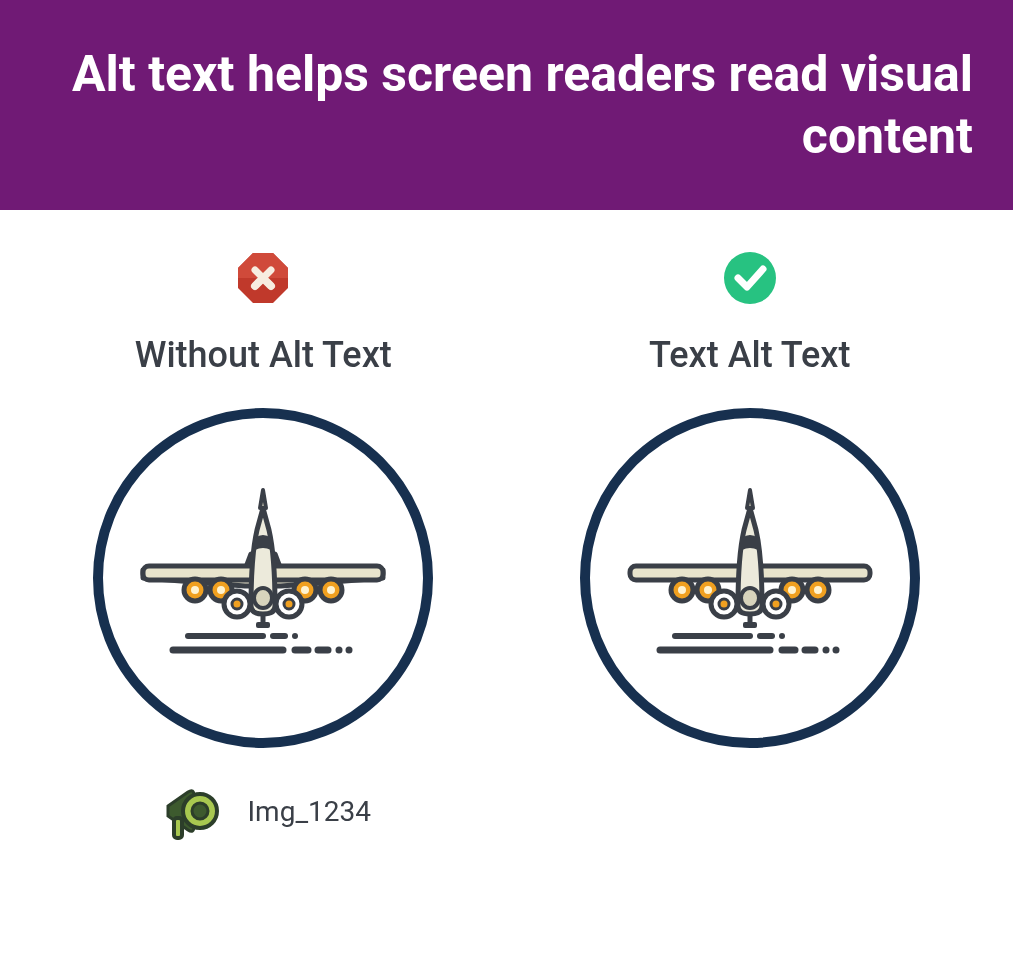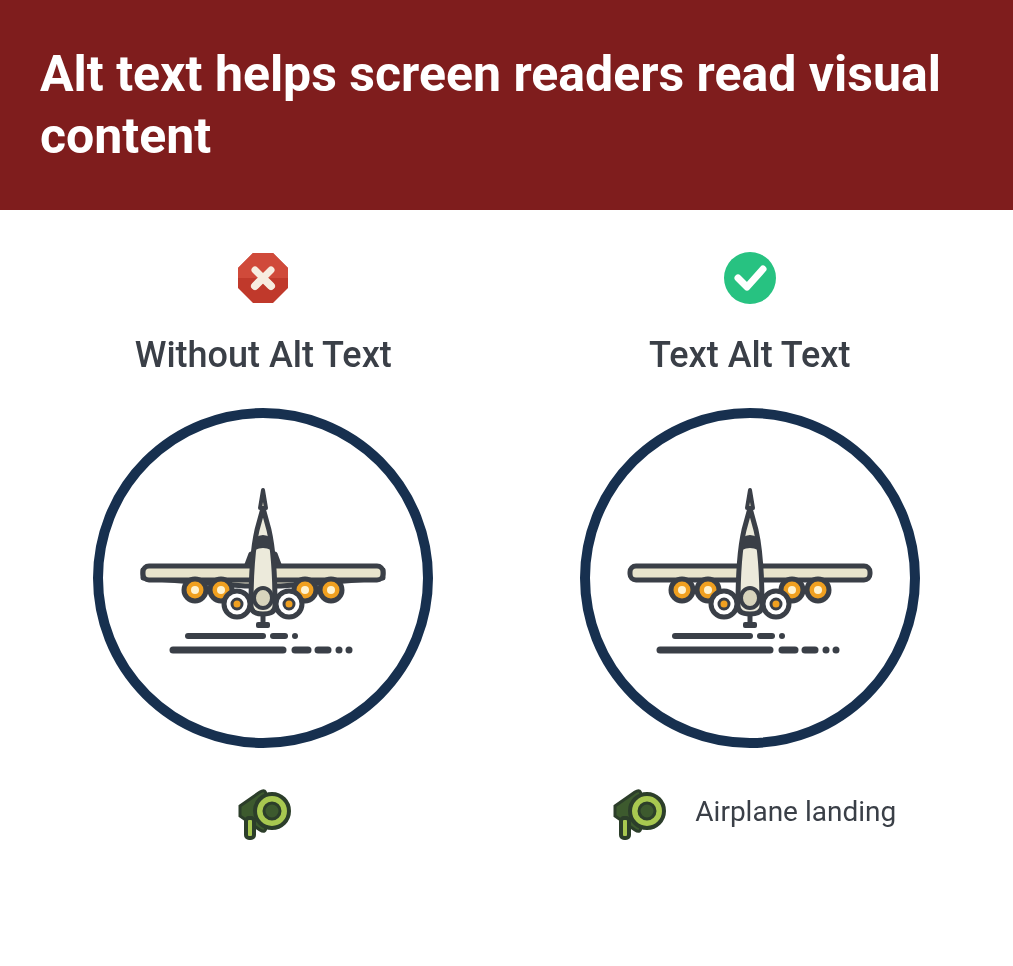--- a/index.html
+++ b/index.html
@@ -3,26 +3,26 @@
 <meta charset="utf-8">
 <style>
   * { box-sizing: border-box; margin: 0; padding: 0; }
   body {
     width: 1013px;
     height: 966px;
     font-family: -apple-system, BlinkMacSystemFont, "Segoe UI", Roboto, Helvetica, Arial, sans-serif;
     background: #ffffff;
   }
   .header {
-    background: #7f1d1d;
+    background: #701a75;
     height: 210px;
     display: flex;
     align-items: center;
     justify-content: center;
-    text-align: left;
+    text-align: right;
     padding: 0 40px;
   }
   .header-title {
     color: #ffffff;
     font-size: 50px;
     font-weight: 700;
     line-height: 1.25;
   }
   .columns {
     display: flex;
@@ -136,20 +136,21 @@
         <ellipse cx="130" cy="120" rx="9" ry="10" fill="#d8d4bc" stroke="#3a3f47" stroke-width="4"></ellipse>
       </svg>
     </div>
     <div class="caption-row">
       <svg width="70" height="70" viewBox="0 0 70 70">
         <path d="M 12 30 L 32 16 Q 38 12 38 20 L 38 50 Q 38 58 32 54 L 12 40 Z" fill="#3d5a2e" stroke="#2c3e2a" stroke-width="3"></path>
         <circle cx="44" cy="35" r="17" fill="#a8c850" stroke="#2c3e2a" stroke-width="4"></circle>
         <circle cx="44" cy="35" r="8" fill="#3d5a2e" stroke="#2c3e2a" stroke-width="3"></circle>
         <rect x="18" y="42" width="8" height="20" rx="3" fill="#a8c850" stroke="#2c3e2a" stroke-width="4"></rect>
       </svg>
+      <span class="caption-text">Img_1234</span>
     </div>
   </div>
 
   <div class="col">
     <div class="badge">
       <svg width="56" height="56" viewBox="0 0 56 56">
         <circle cx="28" cy="28" r="26" fill="#27c281"></circle>
         <path d="M28 2 A26 26 0 0 1 54 28 L28 28 Z" fill="#3ccc8f" opacity="0.0"></path>
         <path d="M 16 28 L 25 37 L 41 19" stroke="#ffffff" stroke-width="7" fill="none" stroke-linecap="round" stroke-linejoin="round"></path>
       </svg>
@@ -179,24 +180,15 @@
         <circle cx="104" cy="126" r="13" fill="#ffffff" stroke="#3a3f47" stroke-width="5"></circle>
         <circle cx="104" cy="126" r="5" fill="#f0a020" stroke="#3a3f47" stroke-width="3"></circle>
         <circle cx="156" cy="126" r="13" fill="#ffffff" stroke="#3a3f47" stroke-width="5"></circle>
         <circle cx="156" cy="126" r="5" fill="#f0a020" stroke="#3a3f47" stroke-width="3"></circle>
         <path d="M 118 128 Q 118 78 124 52 L 130 30 L 136 52 Q 142 78 142 128 Q 142 136 130 136 Q 118 136 118 128 Z" fill="#eceadb" stroke="#3a3f47" stroke-width="5" stroke-linejoin="round"></path>
         <path d="M 127 30 L 130 12 L 133 30 Z" fill="#e8e4cc" stroke="#3a3f47" stroke-width="4" stroke-linejoin="round"></path>
         <path d="M 122 60 Q 130 54 138 60 L 138 72 Q 130 68 122 72 Z" fill="#3a3f47"></path>
         <ellipse cx="130" cy="120" rx="9" ry="10" fill="#d8d4bc" stroke="#3a3f47" stroke-width="4"></ellipse>
       </svg>
     </div>
-    <div class="caption-row">
-      <svg width="70" height="70" viewBox="0 0 70 70">
-        <path d="M 12 30 L 32 16 Q 38 12 38 20 L 38 50 Q 38 58 32 54 L 12 40 Z" fill="#3d5a2e" stroke="#2c3e2a" stroke-width="3"></path>
-        <circle cx="44" cy="35" r="17" fill="#a8c850" stroke="#2c3e2a" stroke-width="4"></circle>
-        <circle cx="44" cy="35" r="8" fill="#3d5a2e" stroke="#2c3e2a" stroke-width="3"></circle>
-        <rect x="18" y="42" width="8" height="20" rx="3" fill="#a8c850" stroke="#2c3e2a" stroke-width="4"></rect>
-      </svg>
-      <span class="caption-text">Airplane landing</span>
-    </div>
   </div>
 
 </div>
 
 </body></html>

